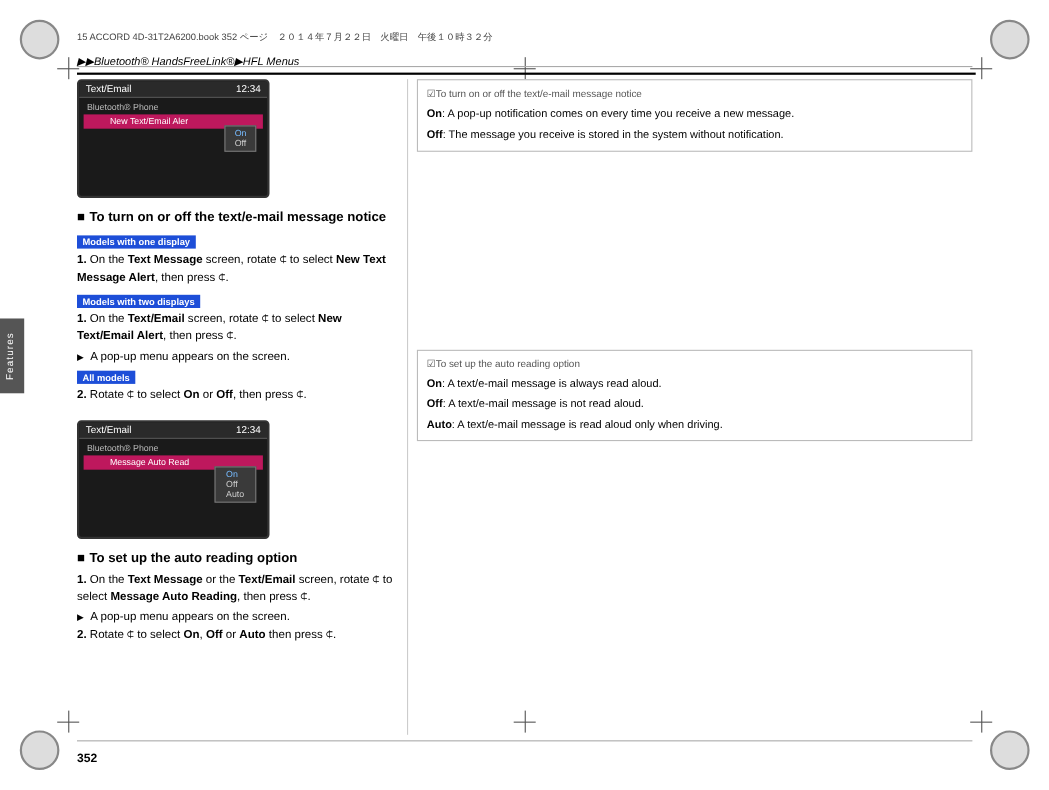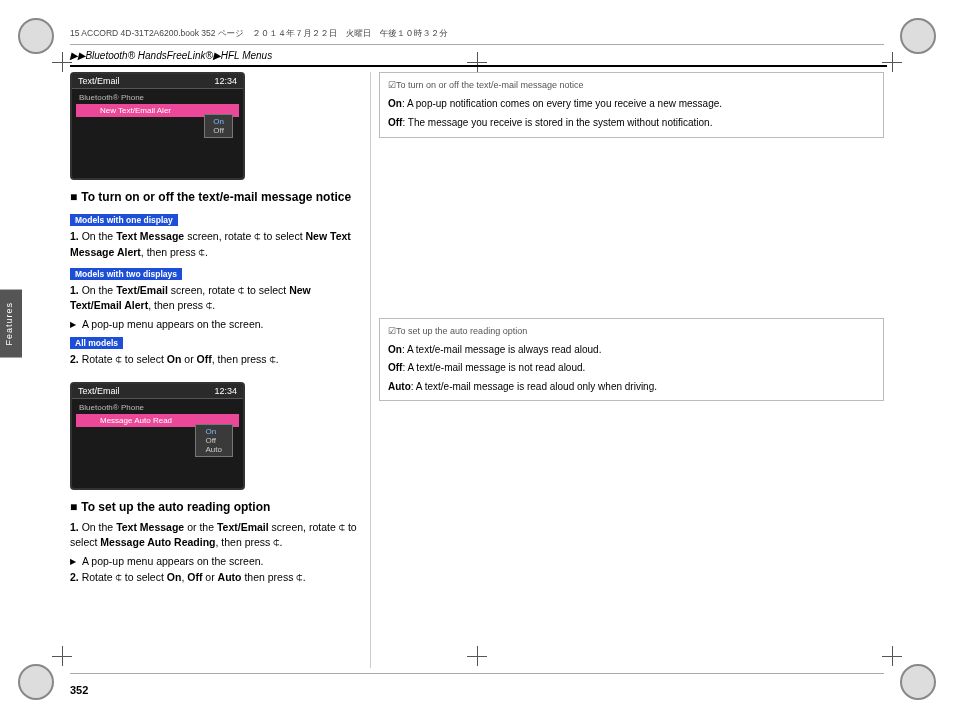--- a/index.html
+++ b/index.html
@@ -50,21 +50,21 @@
 
     
     .file-bar {
       position: absolute;
       top: 28px;
       left: 70px;
       right: 70px;
       font-size: 8.5px;
       color: #444;
       border-bottom: 1px solid #aaa;
-      padding-bottom: 4px;
+      padding-bottom: 20px;
     }
 
     
     .page-header {
       position: absolute;
       top: 50px;
       left: 70px;
       right: 67px;
       padding-bottom: 4px;
       border-bottom: 2px solid #000;
@@ -141,21 +141,21 @@
     .screen-mockup .screen-body {
       padding: 2px 4px;
     }
     .screen-mockup .menu-item {
       color: #ccc;
       font-size: 8px;
       padding: 1px 3px;
       line-height: 1.4;
     }
     .screen-mockup .menu-item.highlighted {
-      background: #ec4899;
+      background: #be185d;
       color: #fff;
       padding-left: 24px;
     }
 
     
     .section-title {
       font-size: 12px;
       font-weight: bold;
       margin-bottom: 6px;
       margin-top: 10px;

